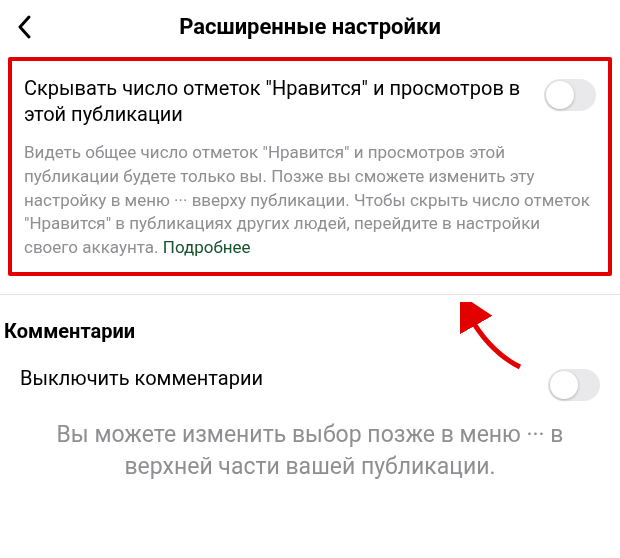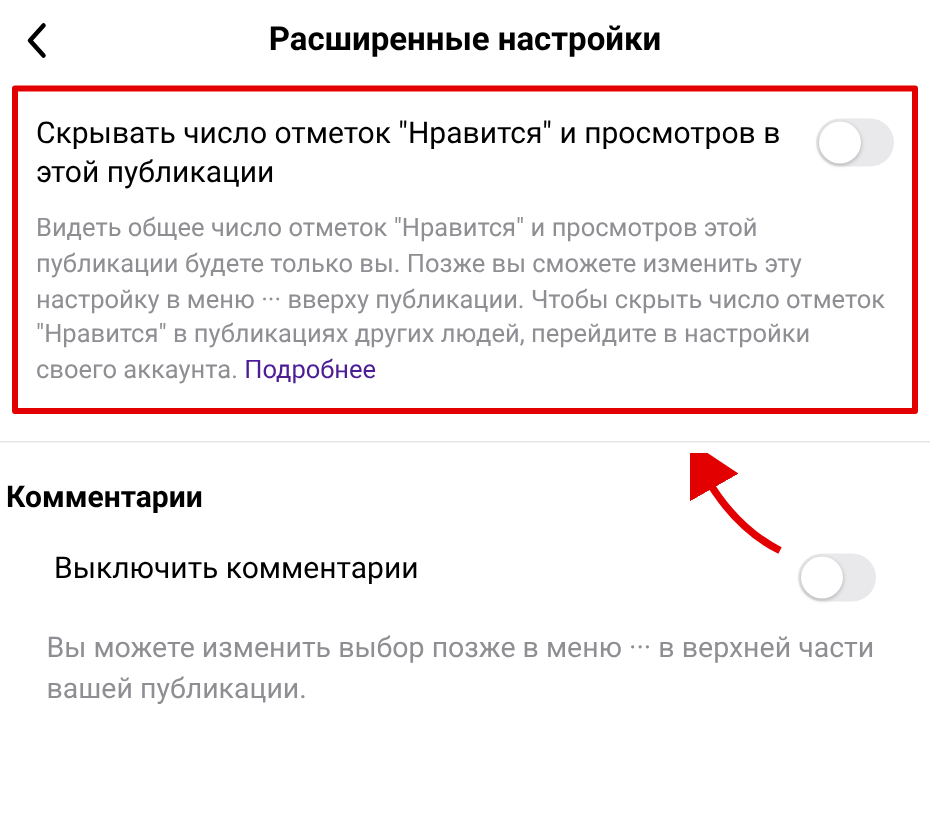--- a/index.html
+++ b/index.html
@@ -79,46 +79,47 @@
       border-radius: 50%;
       box-shadow: 0 1px 3px rgba(0,0,0,0.25);
     }
     .setting-desc {
       margin-top: 14px;
       font-size: 17px;
       line-height: 1.4;
       color: #8e8e93;
     }
     .learn-more {
-      color: #4c1d95;
+      color: #14532d;
       cursor: pointer;
     }
     .divider {
       height: 1px;
       background: #e5e5e5;
       margin: 18px 0 0;
     }
     .section-title {
       font-size: 20px;
       font-weight: 700;
       color: #000;
       padding: 24px 4px 22px;
     }
     .plain-block {
-      padding: 0 36px;
+      padding: 0 20px;
     }
     .plain-block .setting-title {
       font-size: 20px;
     }
     .plain-desc {
       margin-top: 18px;
-      font-size: 19px;
+      font-size: 23px;
       line-height: 1.4;
       color: #8e8e93;
       padding: 0 31px;
+      text-align: center;
     }
     .arrow-annotation {
       position: absolute;
       left: 460px;
       top: 302px;
       pointer-events: none;
     }
   </style>
 </head>
 <body>

